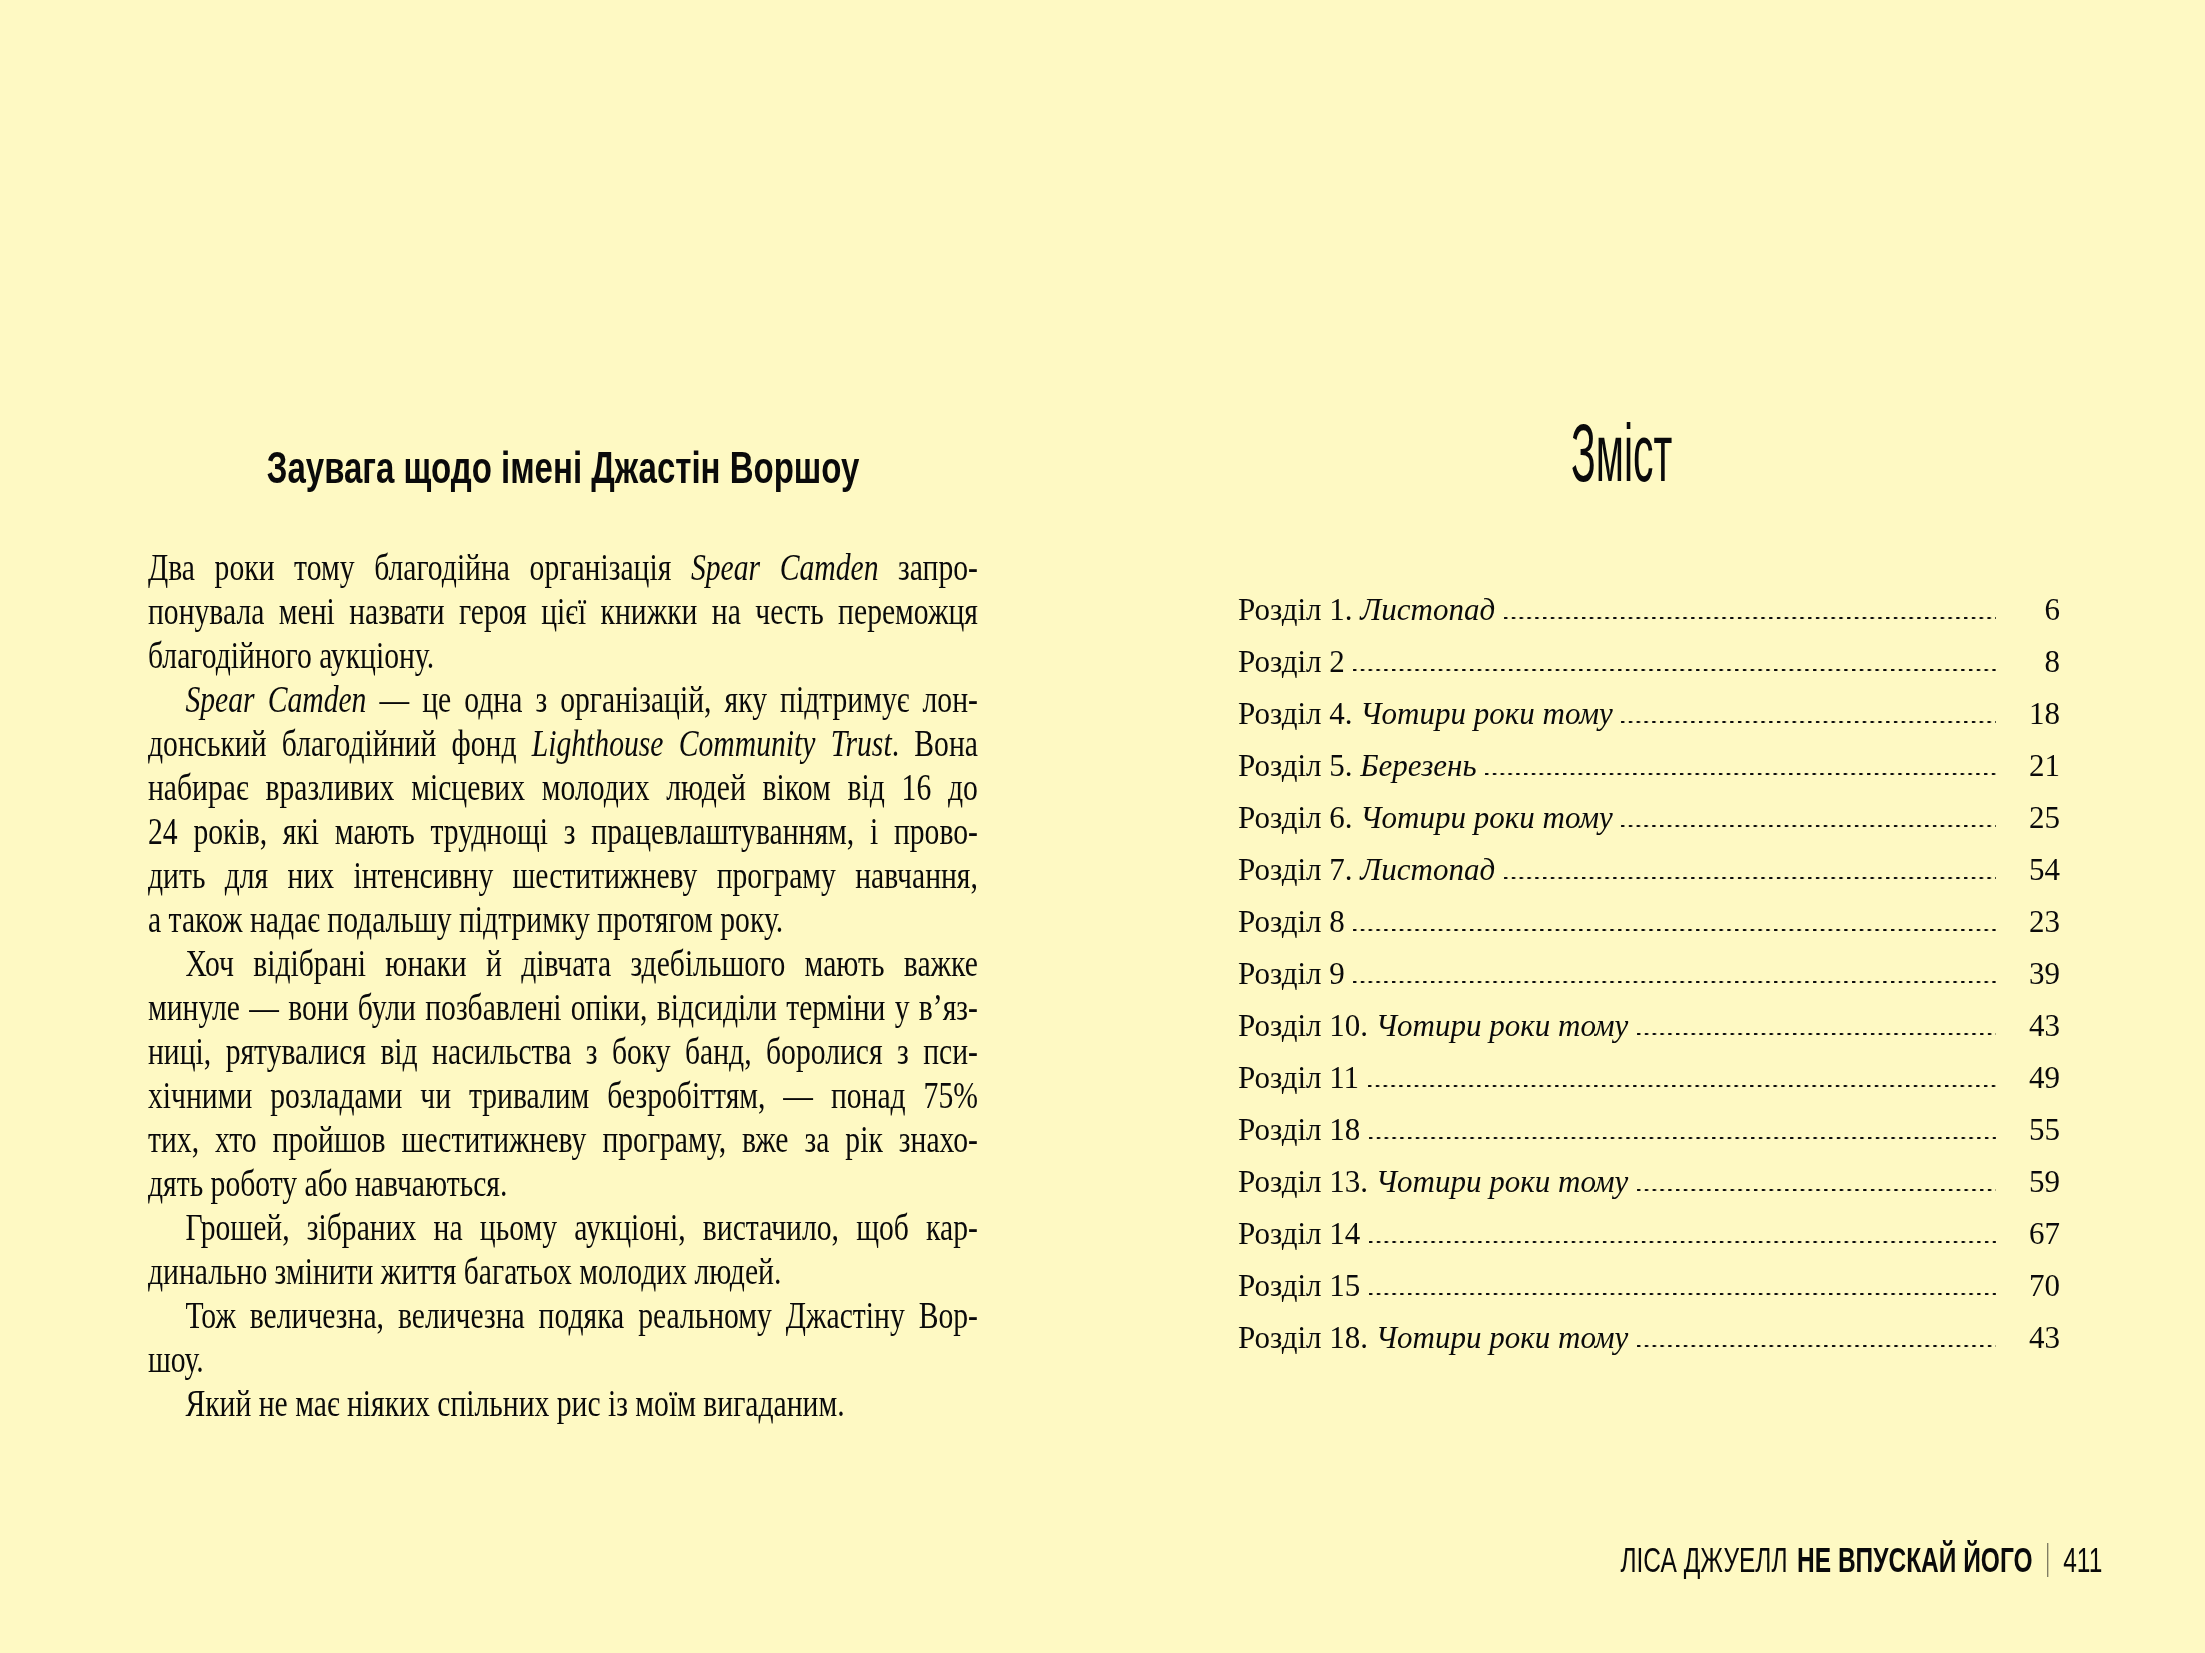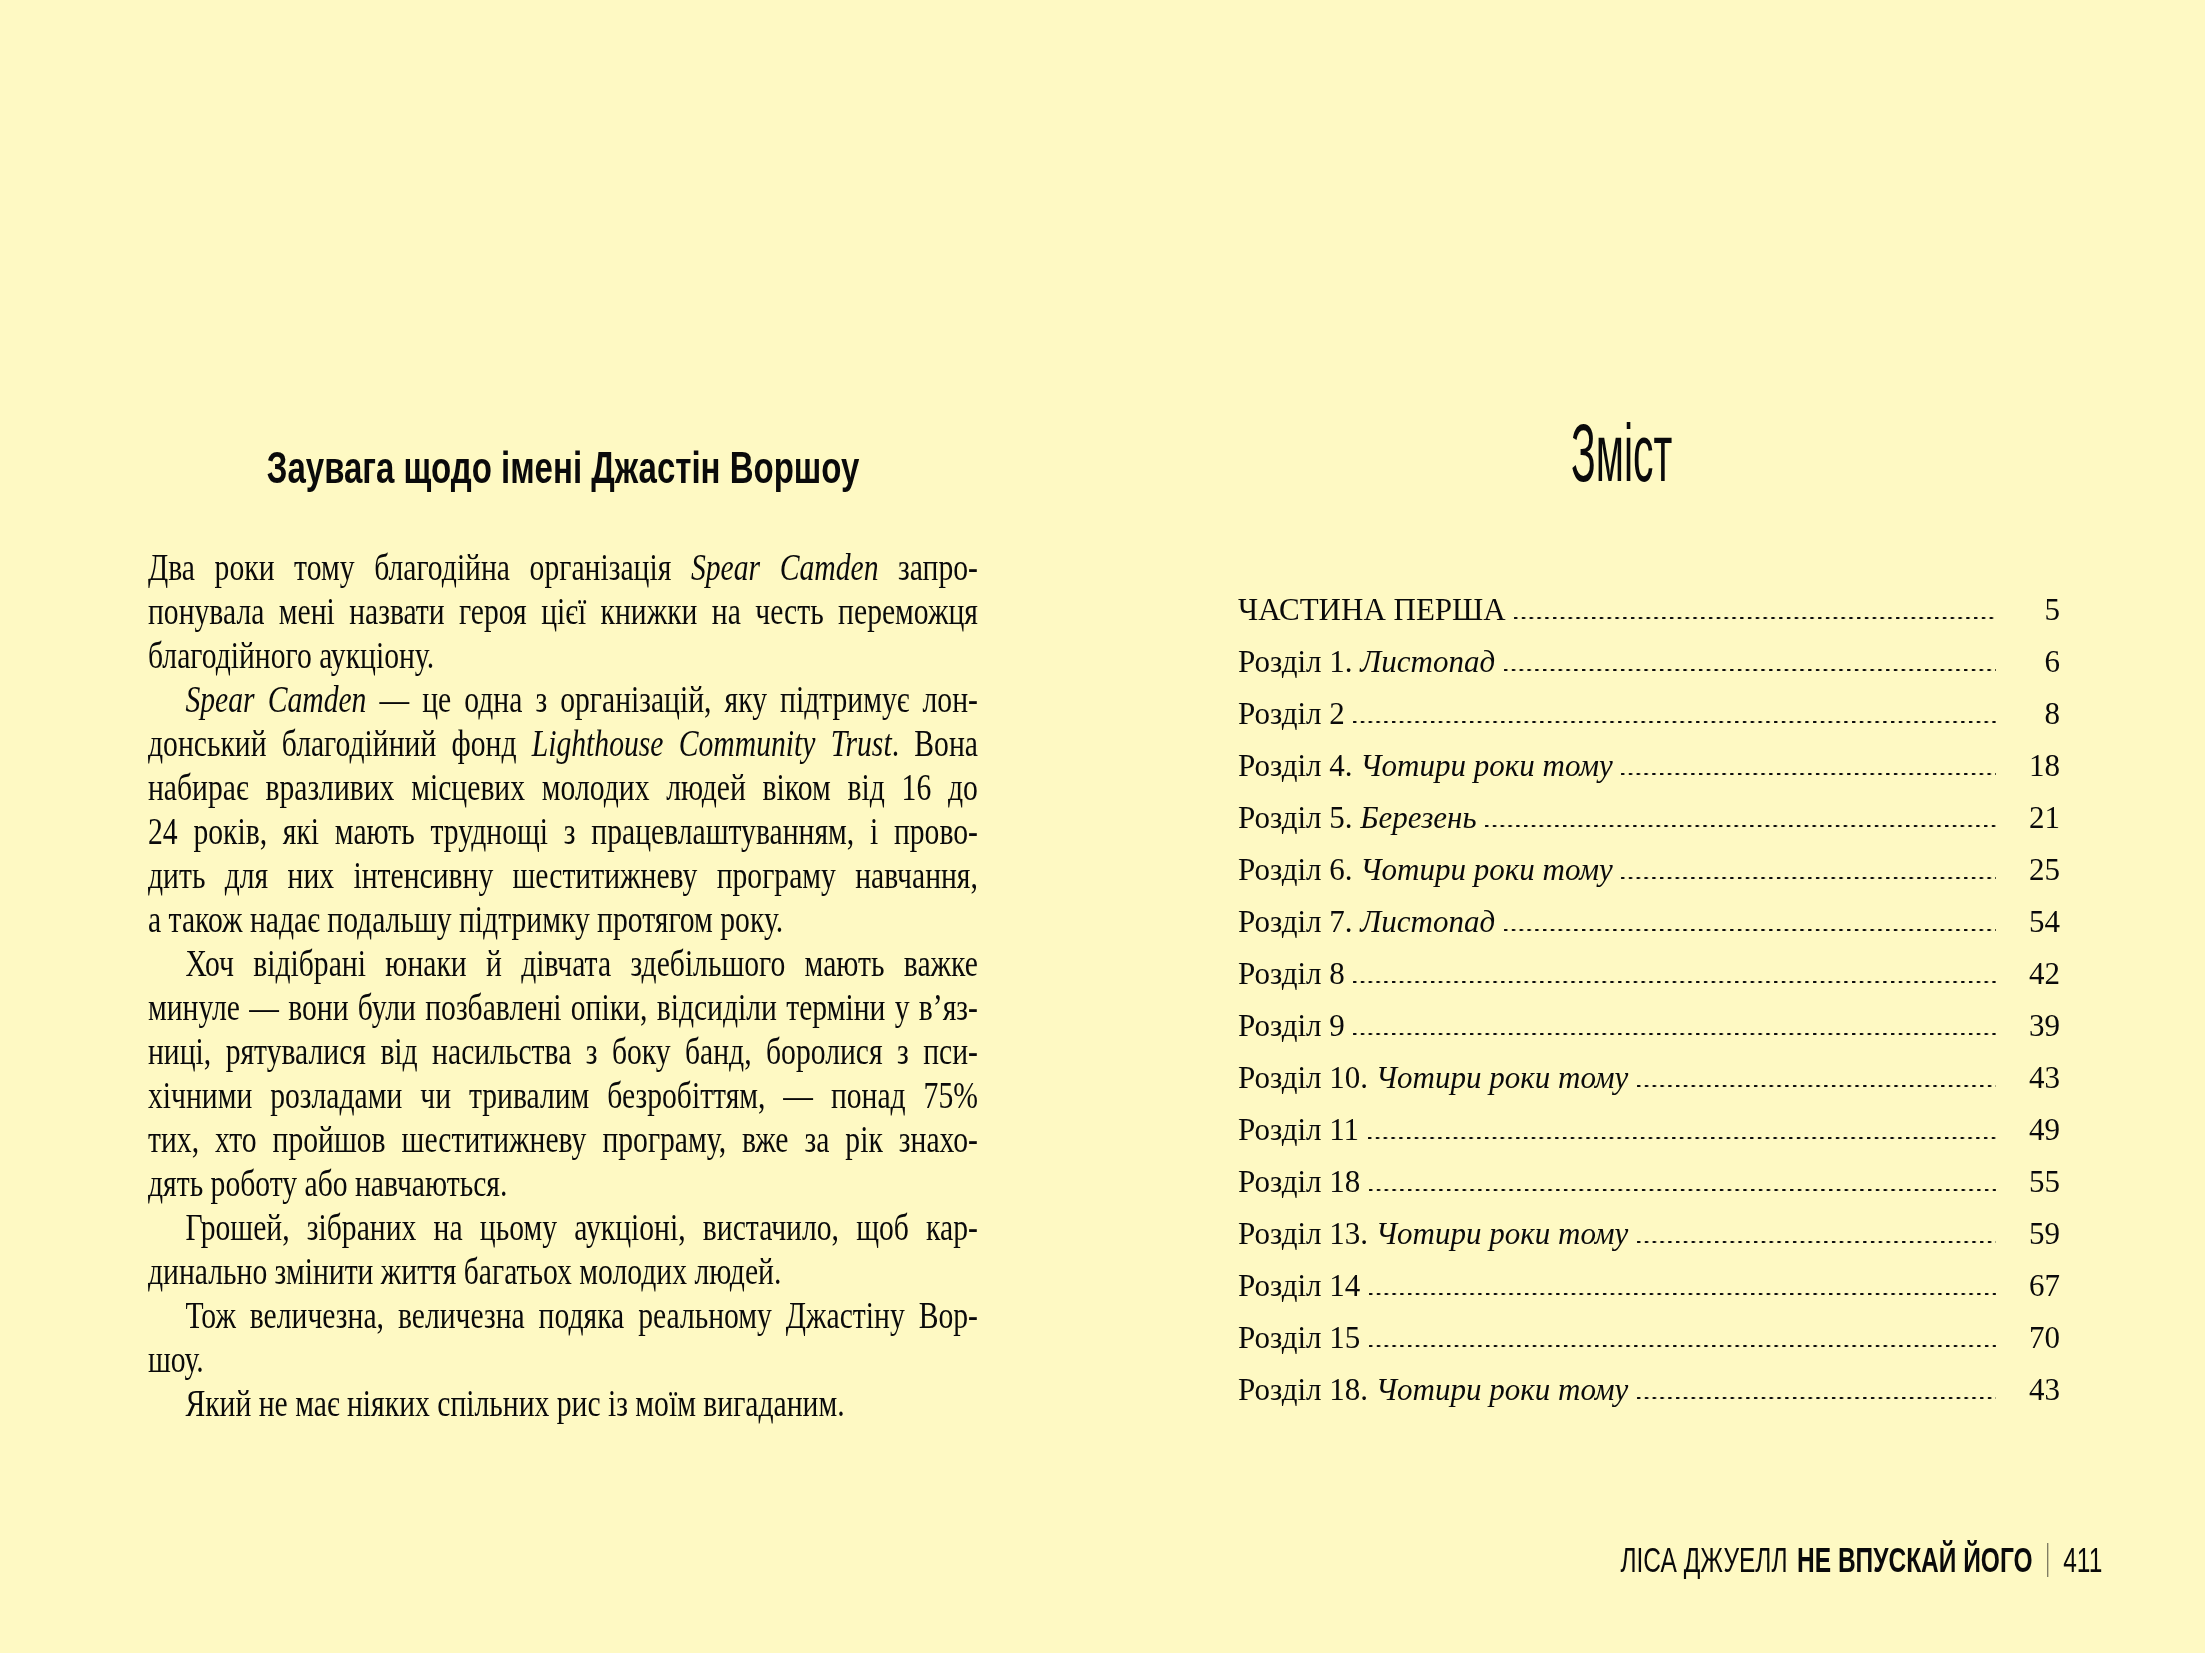--- a/index.html
+++ b/index.html
@@ -131,25 +131,20 @@
     </p>
     <p>
       <span class="bl ind" style="display: block;"><span>Який не має ніяких спільних рис із моїм вигаданим.</span></span>
     </p>
   </div>
 
   <div class="toc-title">Зміст</div>
 
   <div class="toc">
     <div class="toc-row">
-      <span class="toc-label"><span>ЧАСТИНА ПЕРША </span></span>
-      <span class="toc-dots"></span>
-      <span class="toc-page">5</span>
-    </div>
-    <div class="toc-row">
       <span class="toc-label"><span>Розділ 1. </span><span class="it">Листопад</span><span> </span></span>
       <span class="toc-dots"></span>
       <span class="toc-page">6</span>
     </div>
     <div class="toc-row">
       <span class="toc-label"><span>Розділ 2</span></span>
       <span class="toc-dots"></span>
       <span class="toc-page">8</span>
     </div>
     <div class="toc-row">
@@ -168,21 +163,21 @@
       <span class="toc-page">25</span>
     </div>
     <div class="toc-row">
       <span class="toc-label"><span>Розділ 7. </span><span class="it">Листопад</span><span> </span></span>
       <span class="toc-dots"></span>
       <span class="toc-page">54</span>
     </div>
     <div class="toc-row">
       <span class="toc-label"><span>Розділ 8</span></span>
       <span class="toc-dots"></span>
-      <span class="toc-page">42</span>
+      <span class="toc-page">23</span>
     </div>
     <div class="toc-row">
       <span class="toc-label"><span>Розділ 9</span></span>
       <span class="toc-dots"></span>
       <span class="toc-page">39</span>
     </div>
     <div class="toc-row">
       <span class="toc-label"><span>Розділ 10. </span><span class="it">Чотири роки тому</span><span> </span></span>
       <span class="toc-dots"></span>
       <span class="toc-page">43</span>

